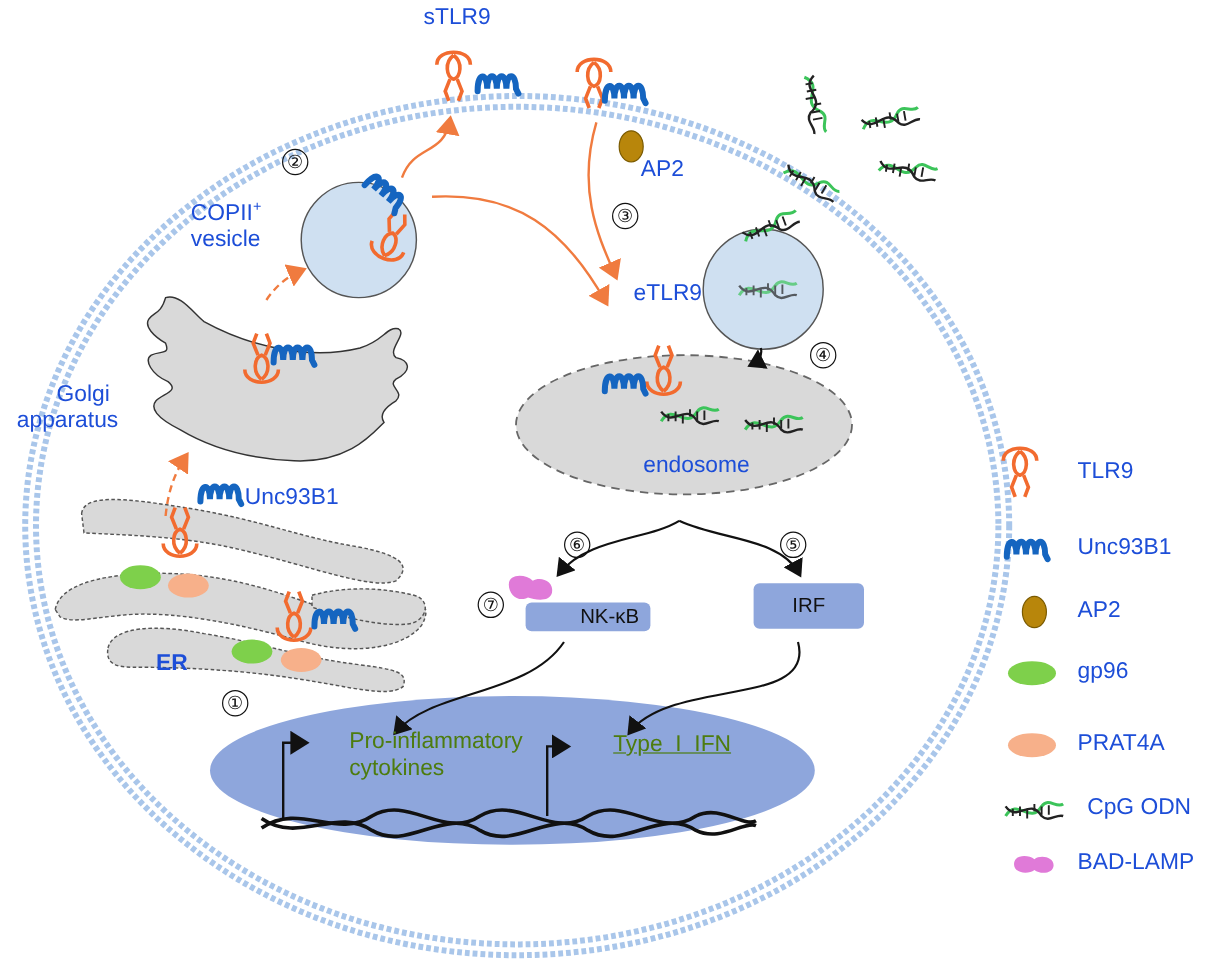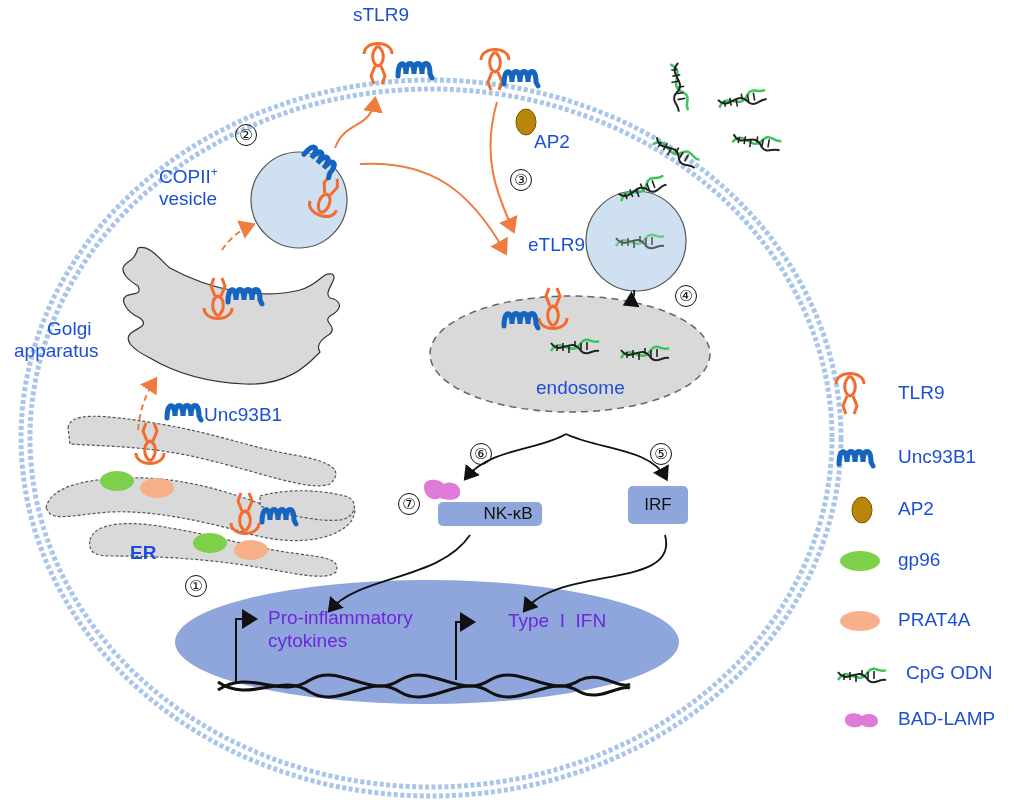--- a/index.html
+++ b/index.html
@@ -4,21 +4,21 @@
 <style>
   html, body { margin:0; padding:0; background:#ffffff; }
   body { width:1024px; height:807px; position:relative; overflow:hidden;
          font-family:"Liberation Sans", "DejaVu Sans", sans-serif; color:#111; }
   svg#diagram { position:absolute; left:0; top:0; }
   .lbl { position:absolute; font-size:19px; color:#1d4ed8; white-space:nowrap; line-height:1.15; }
   .step { position:absolute; width:22px; height:22px; border:1.6px solid #111; border-radius:50%;
           font-size:15px; display:flex; align-items:center; justify-content:center; box-sizing:border-box; background:transparent; }
   .box { position:absolute; background:#8ea6dc; border-radius:5px; display:flex; align-items:center; justify-content:center;
          font-size:17px; color:#111; }
-  .nuc-text { position:absolute; font-size:19px; color:#6d28d9; line-height:1.2; }
+  .nuc-text { position:absolute; font-size:19px; color:#4d7c0f; line-height:1.2;margin-left:23px; }
 </style>
 </head>
 <body>
 
 <svg id="diagram" width="1024" height="807" viewBox="0 0 1024 807">
   <defs>
     <marker id="arrO" markerWidth="10" markerHeight="10" refX="6" refY="5" orient="auto">
       <path d="M0,0 L8,5 L0,10 Z" fill="#f07b3f"></path>
     </marker>
     <marker id="arrK" markerWidth="10" markerHeight="10" refX="6" refY="5" orient="auto">
@@ -147,27 +147,27 @@
 
 <div class="step" style="left:185px;top:575px;">①</div>
 <div class="step" style="left:235px;top:124px;">②</div>
 <div class="step" style="left:510px;top:169px;">③</div>
 <div class="step" style="left:675px;top:285px;">④</div>
 <div class="step" style="left:650px;top:443px;">⑤</div>
 <div class="step" style="left:470px;top:443px;">⑥</div>
 <div class="step" style="left:398px;top:493px;">⑦</div>
 
 <div class="box" style="left:438px;top:502px;width:68px;height:24px;padding-left:36px;">NK-κB</div>
-<div class="box" style="left:628px;top:486px;width:60px;height:38px;">IRF</div>
+<div class="box" style="left:628px;top:486px;width:92px;height:38px;">IRF</div>
 
 <div class="nuc-text" style="left:268px;top:607px;">
   <span>Pro-inflammatory</span><br>
   <span>cytokines</span>
 </div>
-<div class="nuc-text" style="left:508px;top:610px;white-space:pre;">Type  I  IFN</div>
+<div class="nuc-text" style="left:488px;top:610px;white-space:pre;text-decoration:underline;">Type  I  IFN</div>
 
 <div>
   <div class="lbl" style="left:898px;top:382px;">TLR9</div>
   <div class="lbl" style="left:898px;top:446px;">Unc93B1</div>
   <div class="lbl" style="left:898px;top:498px;">AP2</div>
   <div class="lbl" style="left:898px;top:549px;">gp96</div>
   <div class="lbl" style="left:898px;top:609px;text-align:right;">PRAT4A</div>
   <div class="lbl" style="left:906px;top:662px;">CpG ODN</div>
   <div class="lbl" style="left:898px;top:708px;">BAD-LAMP</div>
 </div>

